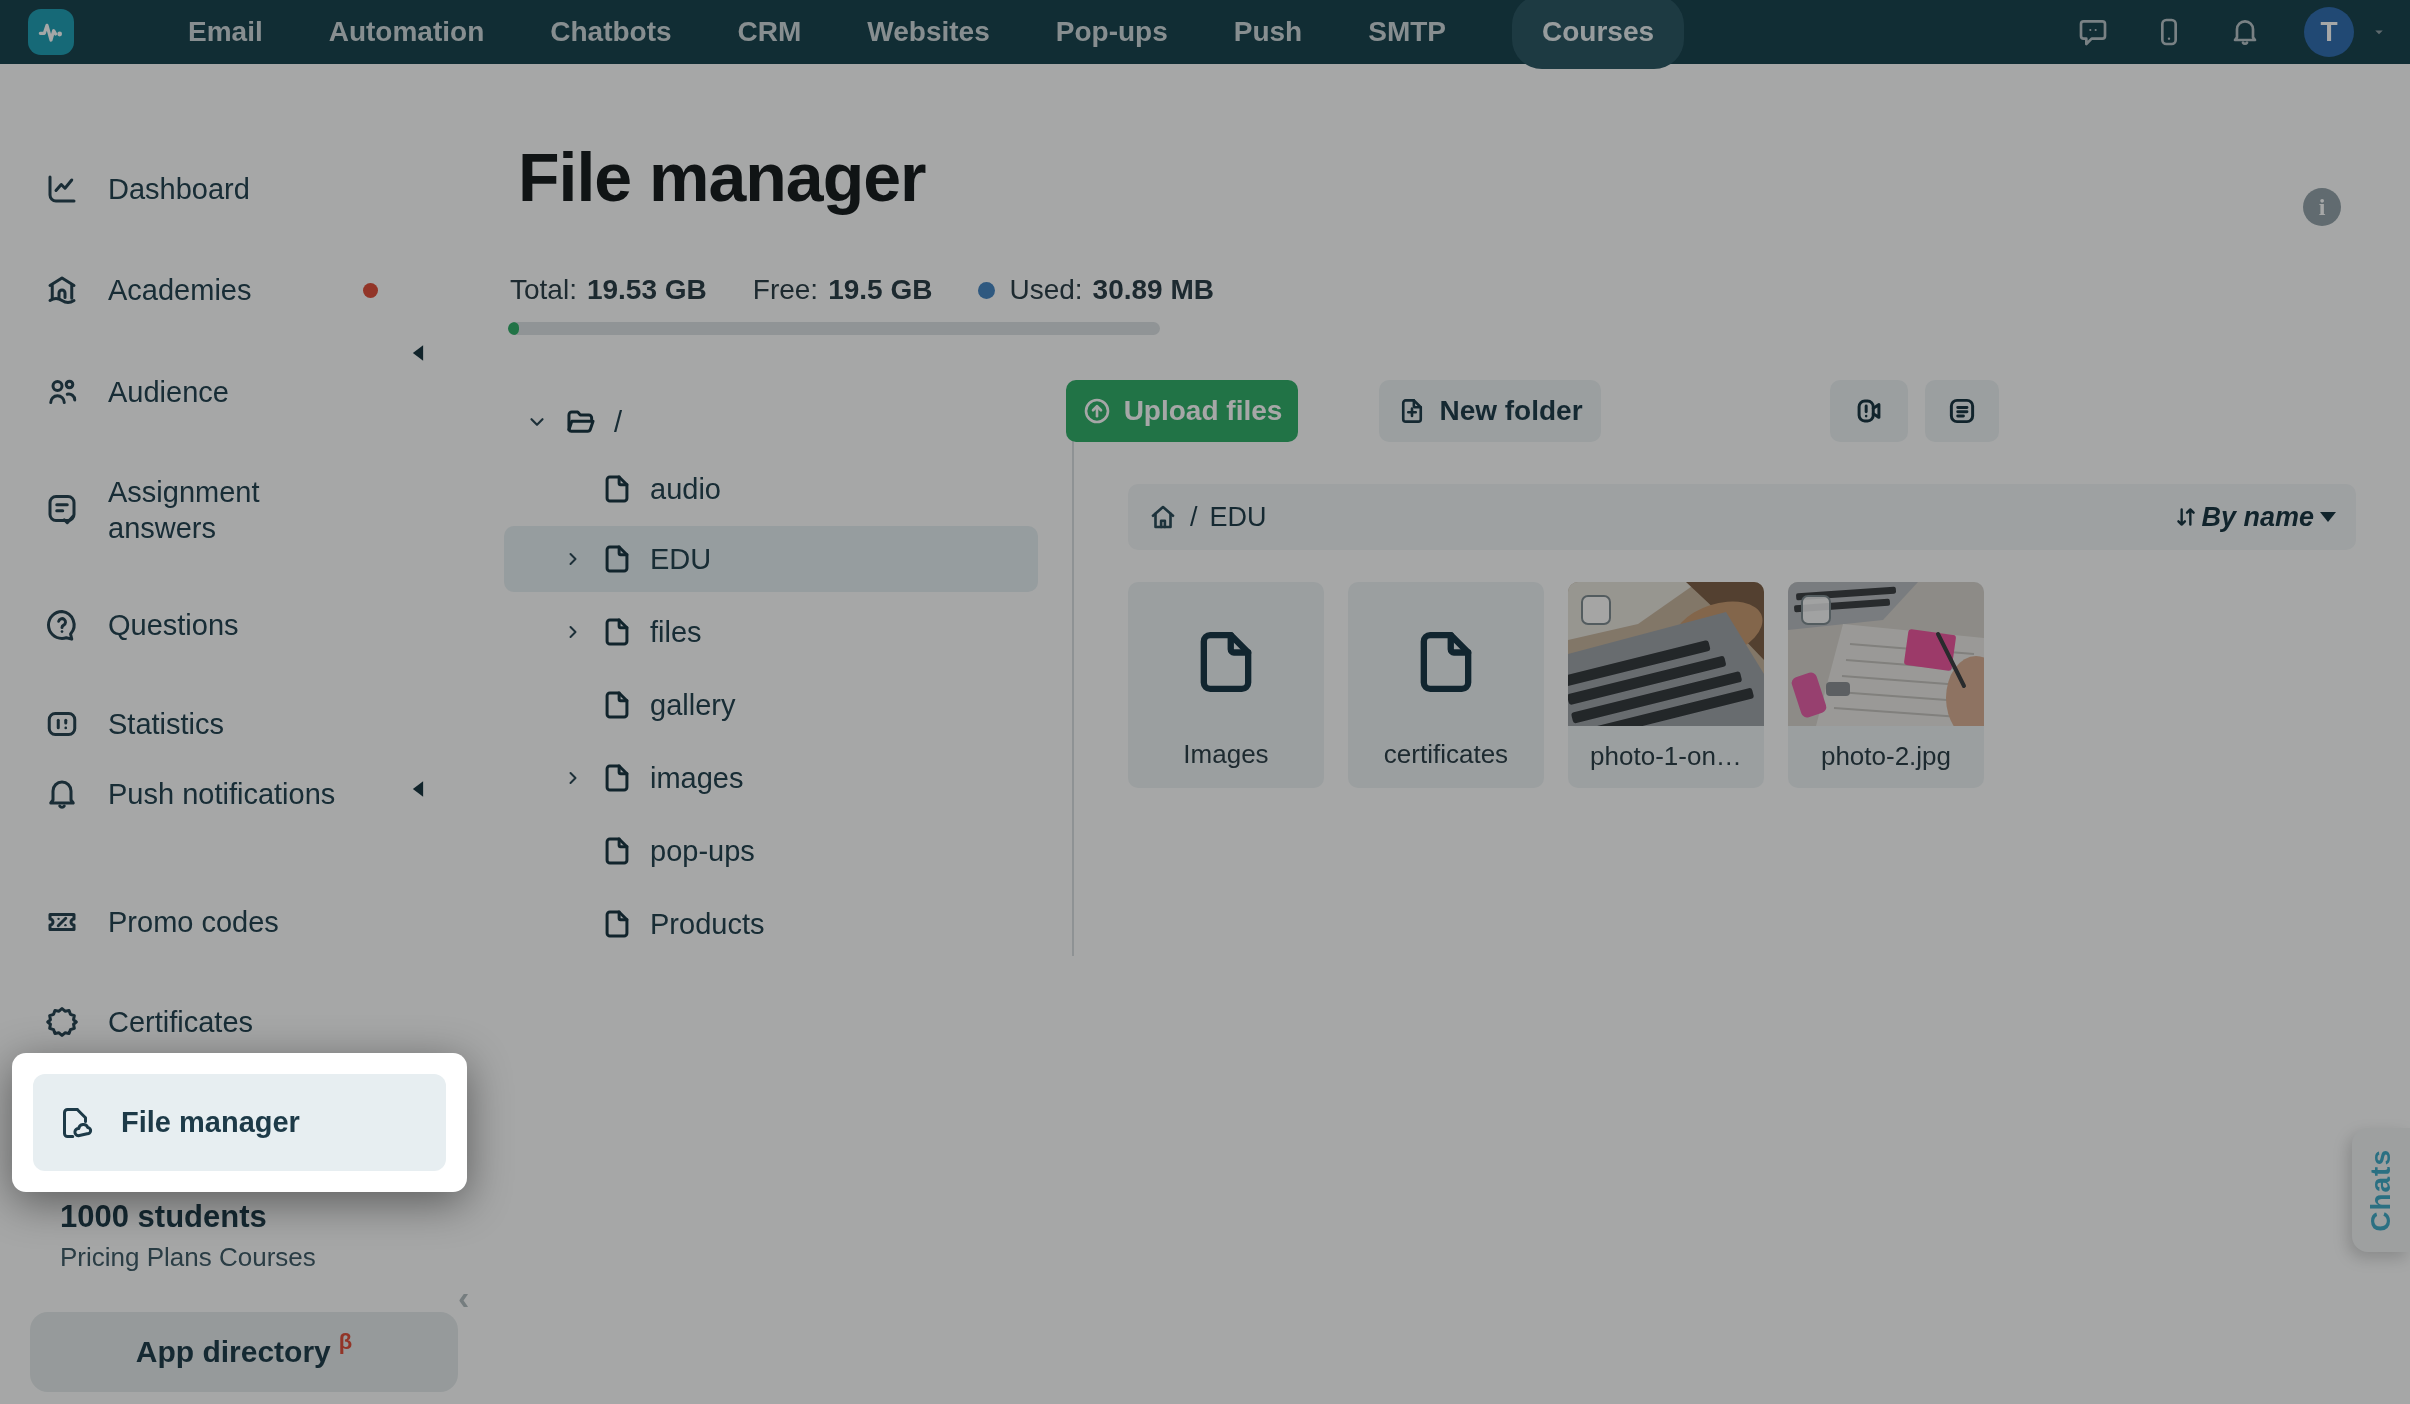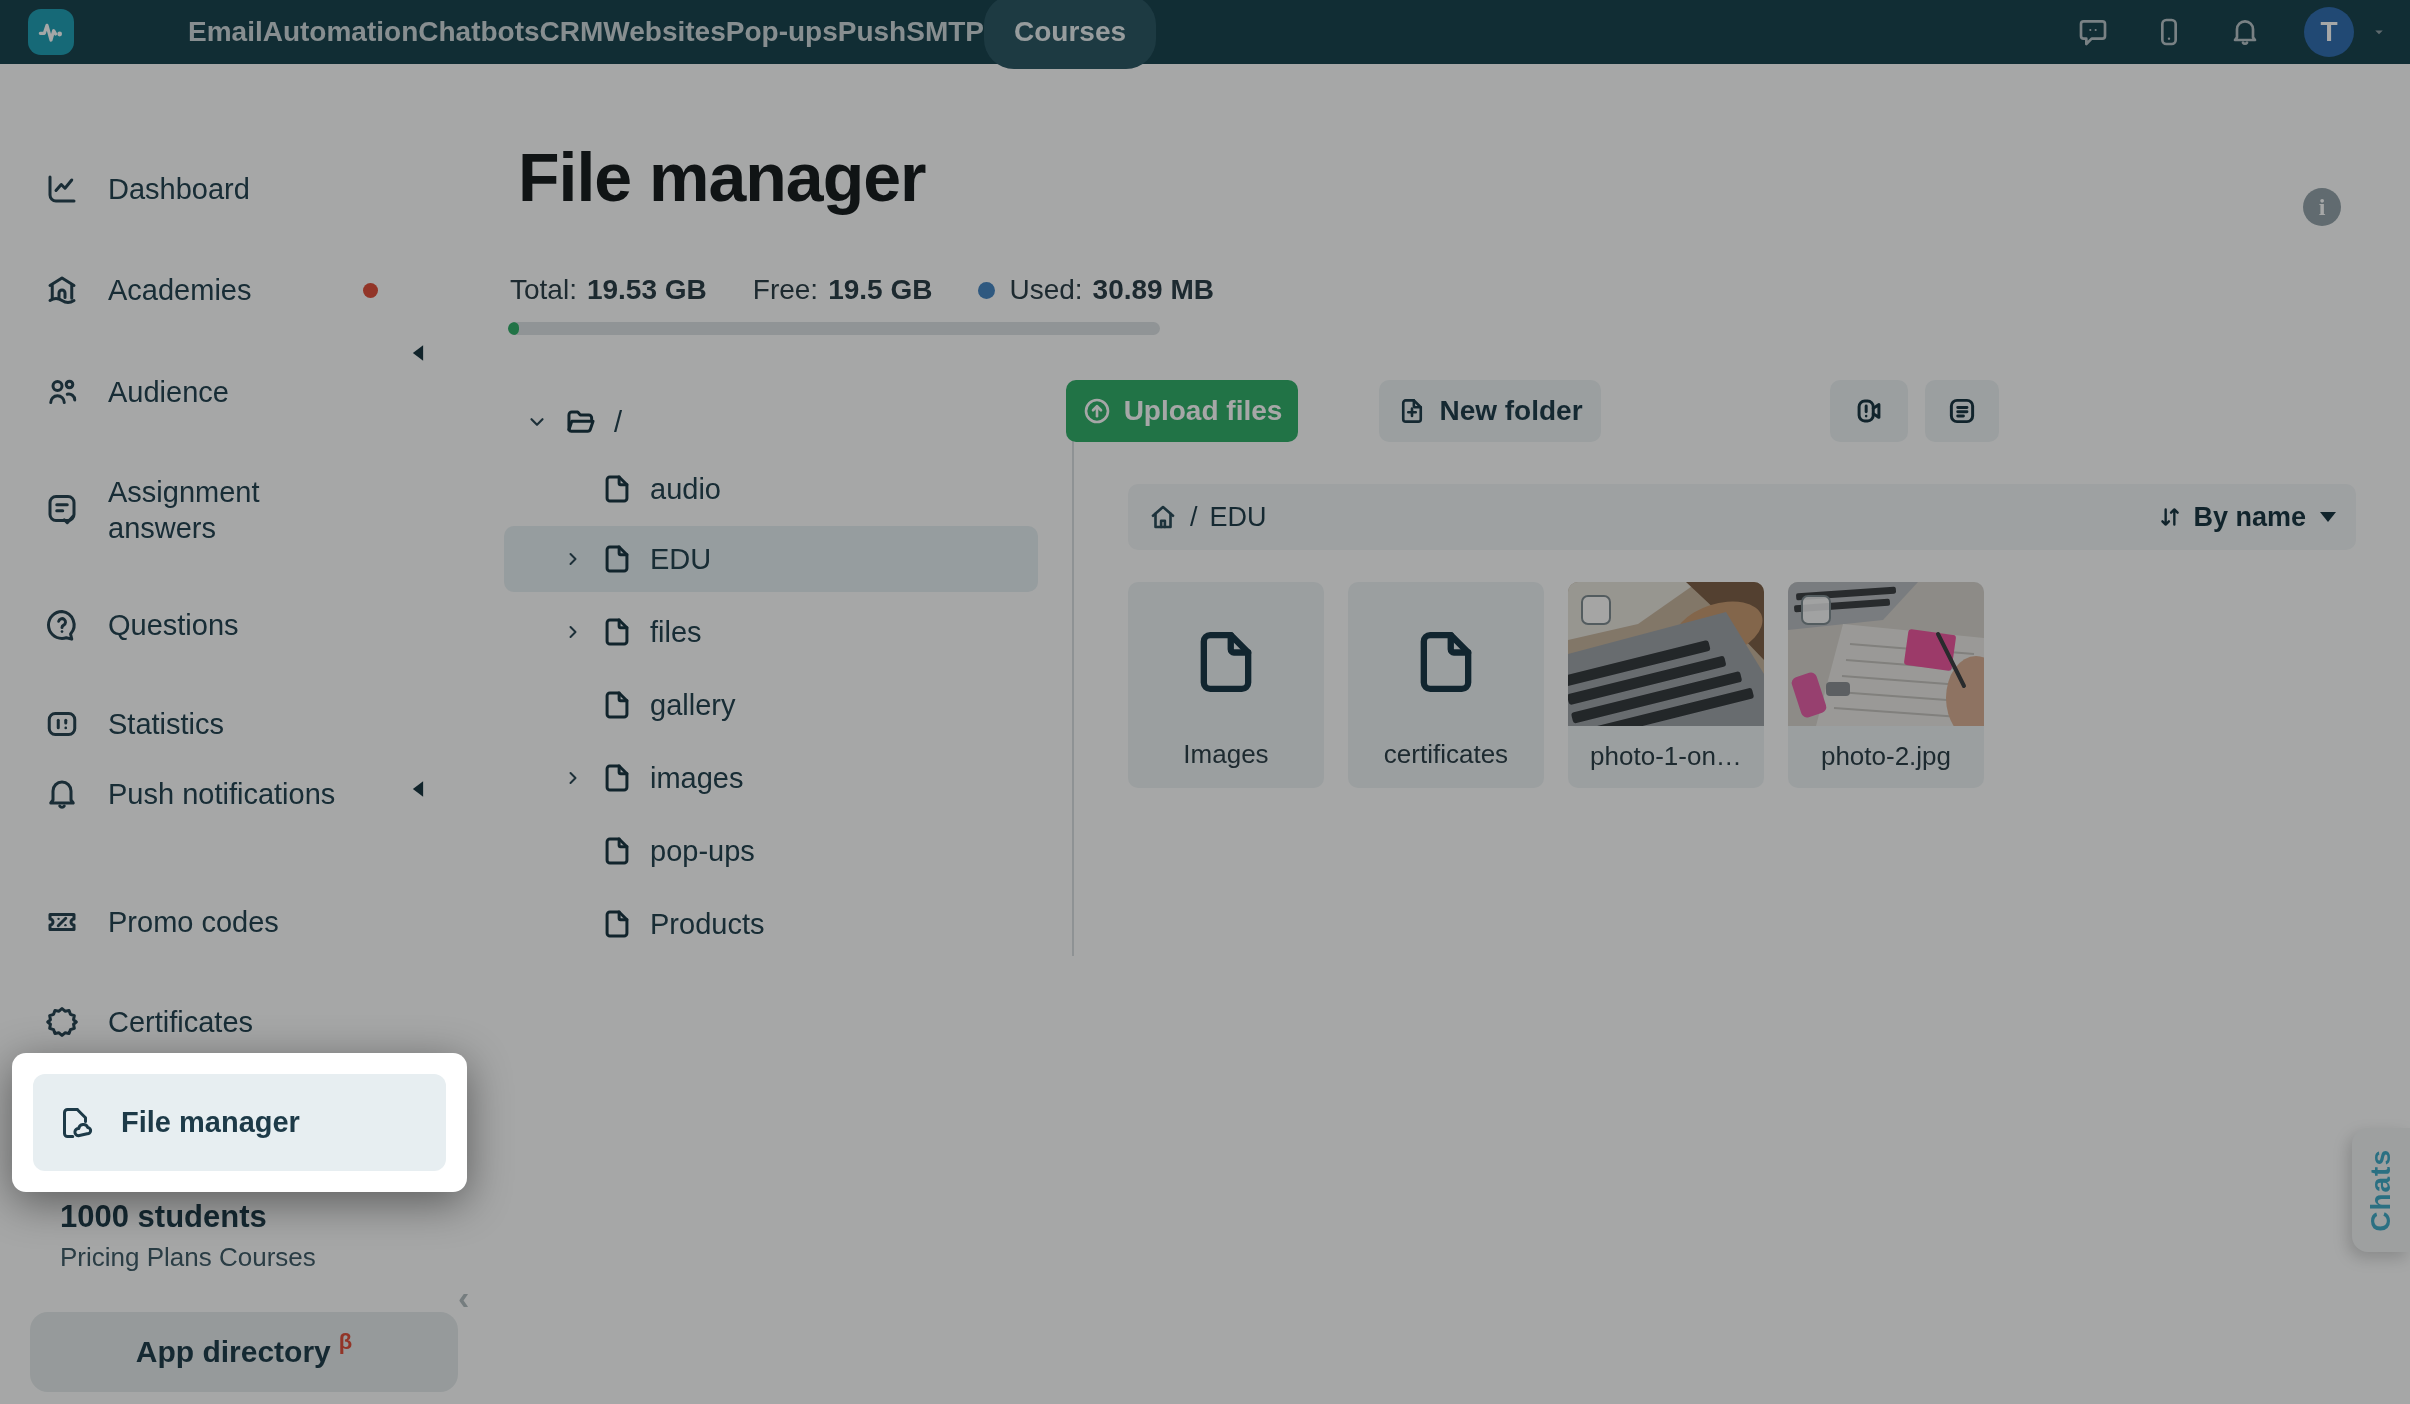--- a/index.html
+++ b/index.html
@@ -9,21 +9,21 @@
     --panel:#f3f6f7; --tile:#eef3f5; --border:#c9d2d5; --chats:#3fa9c6;
   }
   *{margin:0;padding:0;box-sizing:border-box;}
   html,body{width:2410px;height:1404px;overflow:hidden;}
   body{font-family:"Liberation Sans",sans-serif;background:#ffffff;position:relative;color:var(--navy);}
   .stage{position:absolute;inset:0;}
 
   
   .topbar{position:absolute;left:0;top:0;width:2410px;height:64px;background:var(--bar);z-index:5;}
   .logo{position:absolute;left:28px;top:9px;width:46px;height:46px;border-radius:13px;background:var(--logo);display:flex;align-items:center;justify-content:center;color:#fff;cursor:pointer;}
-  .nav{position:absolute;left:188px;top:0;height:64px;display:flex;align-items:center;}
+  .nav{position:absolute;left:188px;top:0;height:64px;display:flex;align-items:center;gap:66px;}
   .nav-item{font-size:28px;font-weight:700;color:var(--navtext);cursor:pointer;white-space:nowrap;}
   .nav-item.pill{background:var(--pill);color:#e8eef0;padding:21px 30px;border-radius:30px;}
   .topbar-right{position:absolute;right:22px;top:0;height:64px;display:flex;align-items:center;gap:42px;color:#b9c4c8;}
   .tb-icon{width:34px;height:34px;display:flex;align-items:center;justify-content:center;cursor:pointer;}
   .avatar{width:50px;height:50px;border-radius:50%;background:var(--avatar);color:#fff;font-size:28px;font-weight:700;display:flex;align-items:center;justify-content:center;cursor:pointer;}
   .avatar-caret{color:#8fa0a6;cursor:pointer;margin-left:-26px;}
 
   
   .sidebar{position:absolute;left:0;top:64px;width:480px;height:1340px;background:#fff;}
   .srow{position:absolute;left:44px;width:334px;display:flex;align-items:center;gap:28px;height:64px;cursor:pointer;}
@@ -60,21 +60,21 @@
   .btn-upload{left:1066px;width:232px;background:var(--green);color:#fff;}
   .btn-newfolder{left:1379px;width:222px;background:var(--ltbtn);color:#1d3a48;}
   .btn-view{background:var(--ltbtn);color:#16323f;}
   .btn-media{left:1830px;width:78px;}
   .btn-list{left:1925px;width:74px;}
   .search{position:absolute;left:2021px;top:380px;width:338px;height:62px;border-radius:10px;border:2px solid var(--border);background:#fff;font-size:27px;color:#33454d;padding:0 20px;outline:none;font-family:"Liberation Sans",sans-serif;}
   .search::placeholder{color:#9fabb0;}
   .crumb-bar{position:absolute;left:1128px;top:484px;width:1228px;height:66px;border-radius:10px;background:var(--panel);display:flex;align-items:center;padding:0 20px;}
   .crumb{display:flex;align-items:center;gap:12px;font-size:27px;color:#1d3a48;}
   .home-ic{width:30px;height:30px;color:#2a4a58;display:flex;align-items:center;justify-content:center;cursor:pointer;}
-  .sort{margin-left:auto;display:flex;align-items:center;gap:10px;font-size:27px;font-weight:600;color:#16323f;cursor:pointer;}
+  .sort{margin-left:auto;display:flex;align-items:center;gap:2px;font-size:27px;font-weight:600;color:#16323f;cursor:pointer;font-style:italic;}
   .sort-caret{width:0;height:0;border-left:8px solid transparent;border-right:8px solid transparent;border-top:10px solid #16323f;margin-left:4px;}
 
   
   .tile{position:absolute;top:582px;width:196px;height:206px;border-radius:10px;background:var(--tile);overflow:hidden;cursor:pointer;}
   .tile .big-ic{position:absolute;left:50%;top:42px;transform:translateX(-50%);width:76px;height:76px;color:#173544;}
   .tile .tlabel{position:absolute;left:0;right:0;bottom:18px;text-align:center;font-size:26px;color:#2a3c45;white-space:nowrap;overflow:hidden;}
   .tile.photo .thumb{position:absolute;left:0;top:0;width:196px;height:144px;}
   .tile.photo .tlabel{bottom:16px;}
   .cbox{position:absolute;left:13px;top:13px;width:30px;height:30px;border-radius:7px;border:2px solid #7e8a8f;background:rgba(255,255,255,0.88);cursor:pointer;z-index:2;}
 

